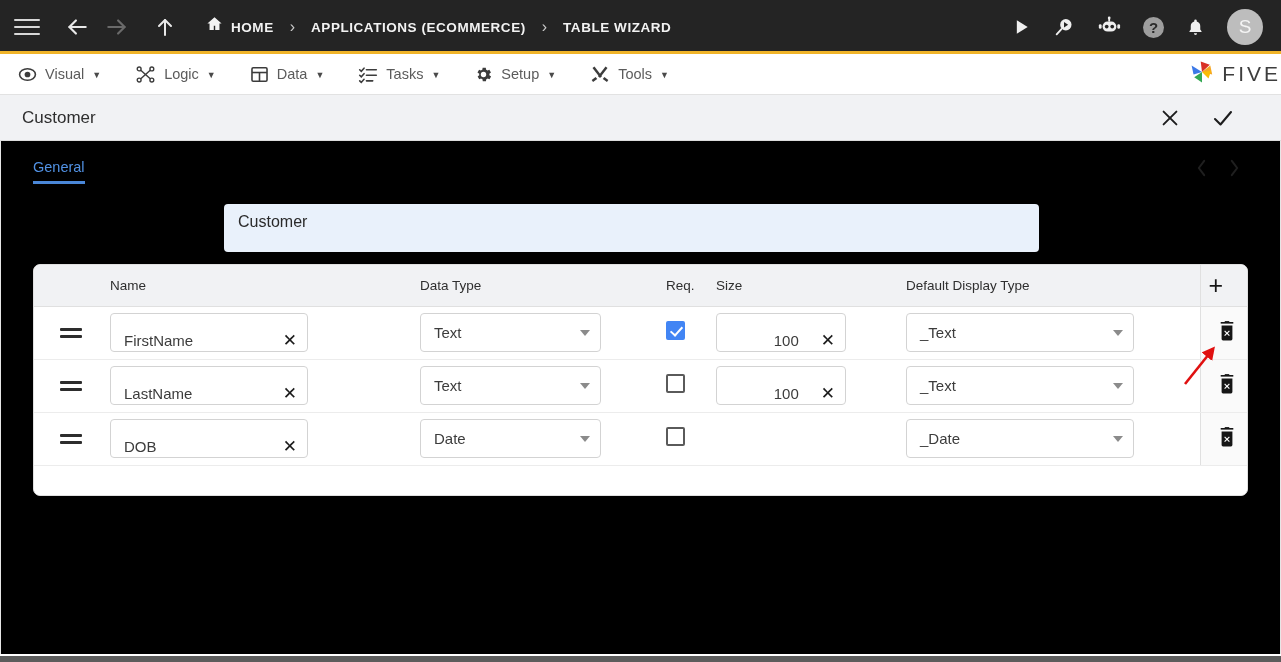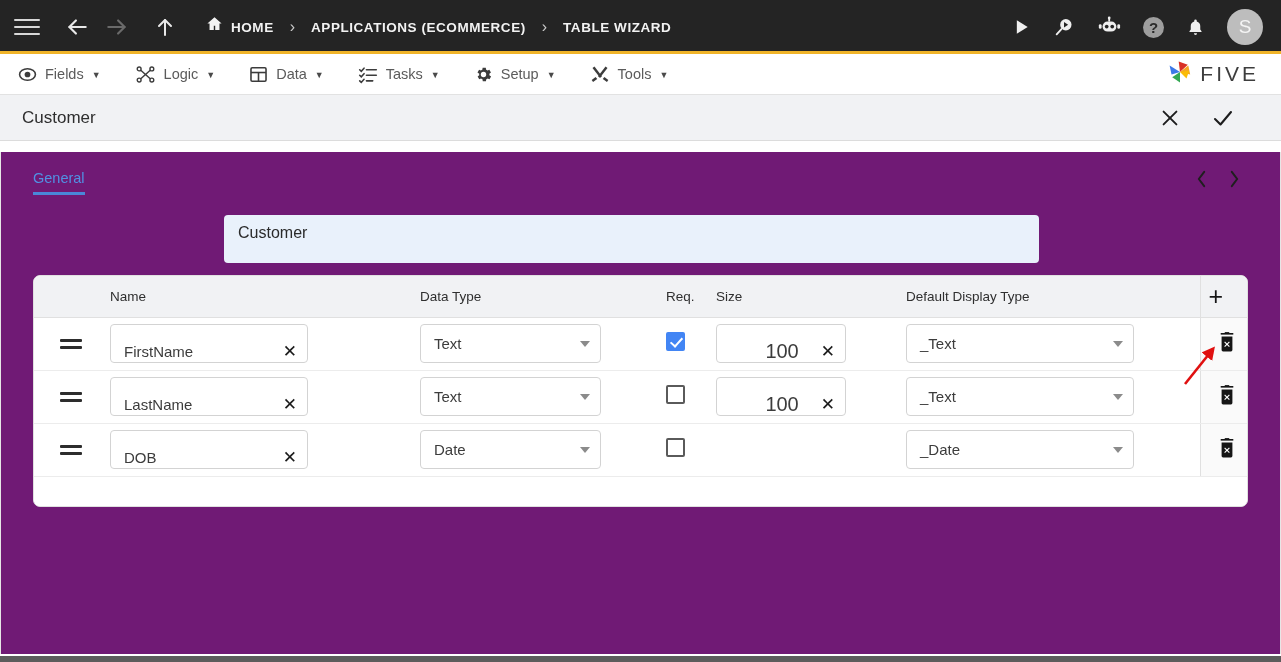--- a/index.html
+++ b/index.html
@@ -46,38 +46,37 @@
   .menubar {
     height:41px; background:#fff; display:flex; align-items:center;
     padding-left:18px; border-bottom:1px solid #e2e2e2; position:relative;
   }
   .menuitem {
     display:flex; align-items:center; gap:8px; margin-right:34px; cursor:pointer;
     color:#5b5b5b; font-size:14.5px;
   }
   .menuitem .mi-ico { color:#3c3c3c; display:flex; align-items:center; }
   .caret { font-size:9px; color:#4a4a4a; position:relative; top:1px; }
-  .brand { margin-left:auto; display:flex; align-items:center; gap:7px; padding-right:22px; }
+  .brand { margin-left:auto; display:flex; align-items:center; gap:7px; padding-right:0; }
   .brand-text { font-size:21px; letter-spacing:3px; color:#3d3d3d; font-weight:400; }
 
   
   .pagebar {
     height:46px; background:#f1f2f4; display:flex; align-items:center;
     padding:0 22px; border-bottom:1px solid #dcdcdc;
   }
   .pagetitle { font-size:17px; color:#2e2e2e; }
   .pagebar-actions { margin-left:auto; display:flex; align-items:center; gap:30px; padding-right:24px;}
   .pb-btn { cursor:pointer; color:#1d1d1d; display:flex; align-items:center; }
 
   
   .content {
     position:absolute; left:0; top:141px; right:0; bottom:8px;
-    background:#701a75; border-left:1px solid #e6e6e6; border-right:1px solid #e6e6e6;
+    background:#000000; border-left:1px solid #e6e6e6; border-right:1px solid #e6e6e6;
     padding:0 0 0 0;
-    margin-top:11px;
   }
   .content-inner { position:relative; height:100%; }
 
   .tabrow { padding:18px 0 0 32px; display:flex; align-items:flex-start; }
   .tab {
     font-size:14.5px; color:#5191e3; padding-bottom:9px; cursor:pointer; position:relative;
   }
   .tab::after {
     content:""; position:absolute; left:0; right:0; bottom:0; height:3px; background:#4a87d8;
   }
@@ -134,21 +133,21 @@
     height:39px; border:1px solid #d3d3d3; border-radius:4px; background:#fff;
     display:flex; align-items:center; padding:16px 10px 0 13px; font-size:15px; color:#3c3c3c;
   }
   .txtinput .val { flex:1; }
   .txtinput .clr { font-size:17px; color:#1b1b1b; cursor:pointer; font-weight:500; padding-left:6px;}
   .w-name  { width:198px; }
   .w-type  { width:181px; }
   .w-size  { width:130px; }
   .w-disp  { width:228px;gap:7px; }
   .num { justify-content:flex-end; }
-  .num .val { flex:0 0 auto; text-align:right; font-size:20px; color:#3c3c3c; }
+  .num .val { flex:0 0 auto; text-align:right; font-size:15px; color:#3c3c3c; }
   .num .clr { margin-left:16px; }
 
   .selectbox {
     height:39px; border:1px solid #d3d3d3; border-radius:4px; background:#fff;
     display:flex; align-items:center; padding:0 10px 0 13px; font-size:15px; color:#3c3c3c;
     cursor:pointer;
   }
   .selectbox .val { flex:1; }
   .dncaret {
     width:0; height:0; border-left:5px solid transparent; border-right:5px solid transparent;
@@ -262,21 +261,21 @@
 
   <div class="menubar">
 
     <div class="menuitem">
       <span class="mi-ico">
         <svg width="19" height="19" viewBox="0 0 24 24" fill="none" stroke="#3c3c3c" stroke-width="2">
             <ellipse cx="12" cy="12" rx="10" ry="7.2"></ellipse>
             <circle cx="12" cy="12" r="3.6" fill="#3c3c3c" stroke="none"></circle>
           </svg>
       </span>
-      <span>Fields</span>
+      <span>Visual</span>
       <span class="caret">▼</span>
     </div>
 
     <div class="menuitem">
       <span class="mi-ico">
         <svg width="21" height="19" viewBox="0 0 24 24" fill="none" stroke="#3c3c3c" stroke-width="1.8">
           <circle cx="4" cy="5" r="2.4"></circle>
             <circle cx="20" cy="5" r="2.4"></circle>
           <circle cx="4" cy="19" r="2.4"></circle>
             <circle cx="20" cy="19" r="2.4"></circle>

